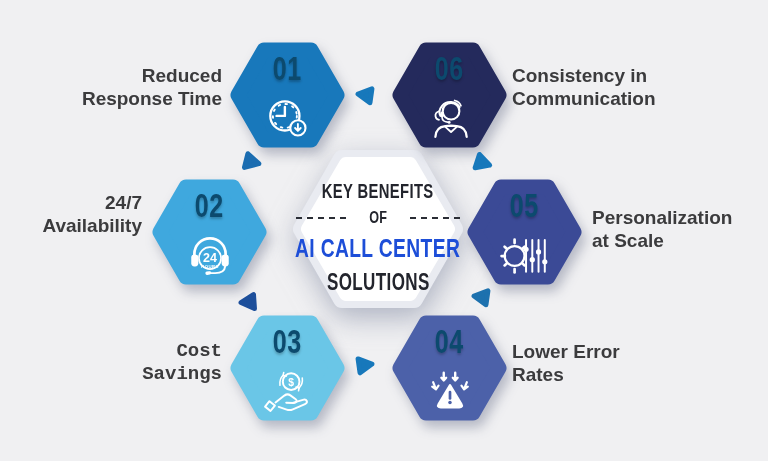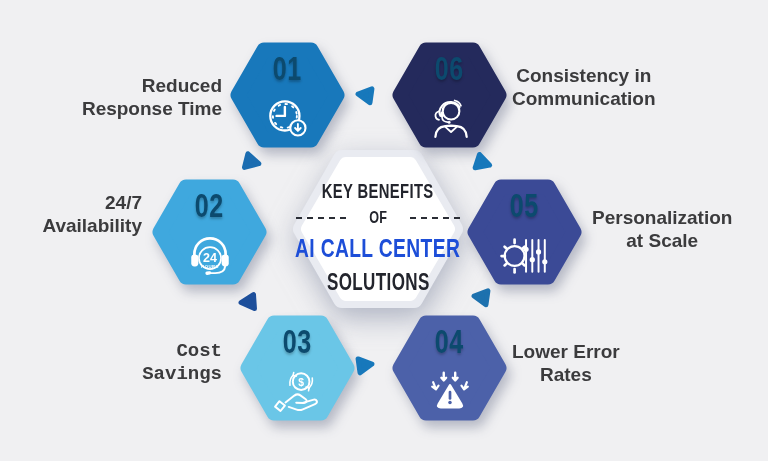--- a/index.html
+++ b/index.html
@@ -6,21 +6,21 @@
   .stage{position:relative;width:768px;height:461px;background:#f0f0f2;overflow:hidden;
          font-family:"Liberation Sans",sans-serif;}
   .node{position:absolute;width:115px;height:106px;}
   .hexsvg{position:absolute;left:0;top:0;filter:drop-shadow(4px 7px 6px rgba(30,40,80,.28));}
   .num{position:absolute;top:8px;left:0;width:100%;text-align:center;color:#0c4a6e;
        font-weight:700;font-size:33px;text-shadow:0 2px 3px rgba(0,0,0,.25);}
   .num span{display:inline-block;transform:scaleX(.76);letter-spacing:1px;}
   .bicon{position:absolute;left:50%;bottom:7px;transform:translateX(-50%);}
   .label{position:absolute;font-size:19px;font-weight:700;color:#3b3b3d;line-height:23px;}
   .label-left{text-align:right;}
-  .label-right{text-align:center;}
+  .label-right{text-align:left;}
   .arrow{position:absolute;width:24px;height:24px;}
   .center-hex{position:absolute;left:292px;top:146px;width:172px;height:166px;}
   .center-hex .hexwhite{position:absolute;left:0;top:0;filter:drop-shadow(2px 10px 14px rgba(120,130,155,.55));}
   .center-text{position:absolute;inset:0;display:flex;flex-direction:column;align-items:center;
                justify-content:center;transform:translateY(9px);gap:5px;}
   .ct-line{font-weight:700;color:#23252d;white-space:nowrap;}
   .ct1{font-size:20px;}
   .ct1 span,.ct3 span,.ct4 span,.ct-of span{display:inline-block;transform:scaleX(.74);letter-spacing:.5px;}
   .ct-row{display:flex;align-items:center;width:100%;padding:0 4px;box-sizing:border-box;}
   .ct-row .dash{flex:1;border-top:2px dashed #2a2d35;}
@@ -57,21 +57,21 @@
     </svg>
     <div class="num"><span>01</span></div>
     <svg class="bicon" width="50" height="46" viewBox="0 0 48 44" fill="none" stroke="#fff" stroke-linecap="round" stroke-linejoin="round">
       <circle cx="21" cy="20" r="14" stroke-width="2.2"></circle>
       <circle cx="21" cy="20" r="11.5" stroke-width="1.8" stroke-dasharray="1.6 5.2"></circle>
       <path d="M21,20 V11.5 M21,20 H13" stroke-width="2.3"></path>
       <circle cx="33.5" cy="31.5" r="7.3" stroke-width="2" fill="#1878bb"></circle>
       <path d="M33.5,27.8 V34 M30.8,31.6 L33.5,34.4 L36.2,31.6" stroke-width="1.8"></path>
     </svg>
   </div>
-  <div class="label label-left" style="right:546px;top:74px;">
+  <div class="label label-left" style="right:546px;top:64px;">
     <div>Reduced</div>
     <div>Response Time</div>
   </div>
 
   <div class="node" style="left:392px;top:42px;">
     <svg class="hexsvg" width="115" height="106" viewBox="0 0 115 106">
       <polygon points="8,53 34,8 81,8 107,53 81,98 34,98" stroke-width="15" stroke-linejoin="round" fill="#242a5c" stroke="#242a5c"></polygon>
     </svg>
     <div class="num"><span>06</span></div>
     <svg class="bicon" width="50" height="46" viewBox="0 0 48 44" fill="none" stroke="#fff" stroke-linecap="round" stroke-linejoin="round">
@@ -138,21 +138,21 @@
       <circle cx="31" cy="26.5" r="2.5" fill="#fff" stroke="none"></circle>
       <circle cx="37" cy="19" r="2.5" fill="#fff" stroke="none"></circle>
       <circle cx="43" cy="28.5" r="2.5" fill="#fff" stroke="none"></circle>
     </svg>
   </div>
   <div class="label label-right" style="left:592px;top:206px;">
     <div>Personalization</div>
     <div>at Scale</div>
   </div>
 
-  <div class="node" style="left:240px;top:315px;text-decoration:underline;">
+  <div class="node" style="left:230px;top:315px;text-decoration:underline;">
     <svg class="hexsvg" width="115" height="106" viewBox="0 0 115 106">
       <polygon points="8,53 34,8 81,8 107,53 81,98 34,98" stroke-width="15" stroke-linejoin="round" fill="#6ac6e7" stroke="#6ac6e7"></polygon>
     </svg>
     <div class="num"><span>03</span></div>
     <svg class="bicon" width="50" height="46" viewBox="0 0 48 44" fill="none" stroke="#fff" stroke-linecap="round" stroke-linejoin="round">
       <circle cx="27" cy="13" r="8" stroke-width="1.9"></circle>
       <text x="27" y="16.8" text-anchor="middle" font-size="10" font-weight="bold" fill="#fff" stroke="none">$</text>
       <path d="M16.3,16.5 a11.5,11.5 0 0 1 3.2,-9.8" stroke-width="1.5"></path>
       <path d="M19.9,4.2 l-.6,3 l3,.6" stroke-width="1.5"></path>
       <path d="M37.7,9.5 a11.5,11.5 0 0 1 -3.2,9.8" stroke-width="1.5"></path>

